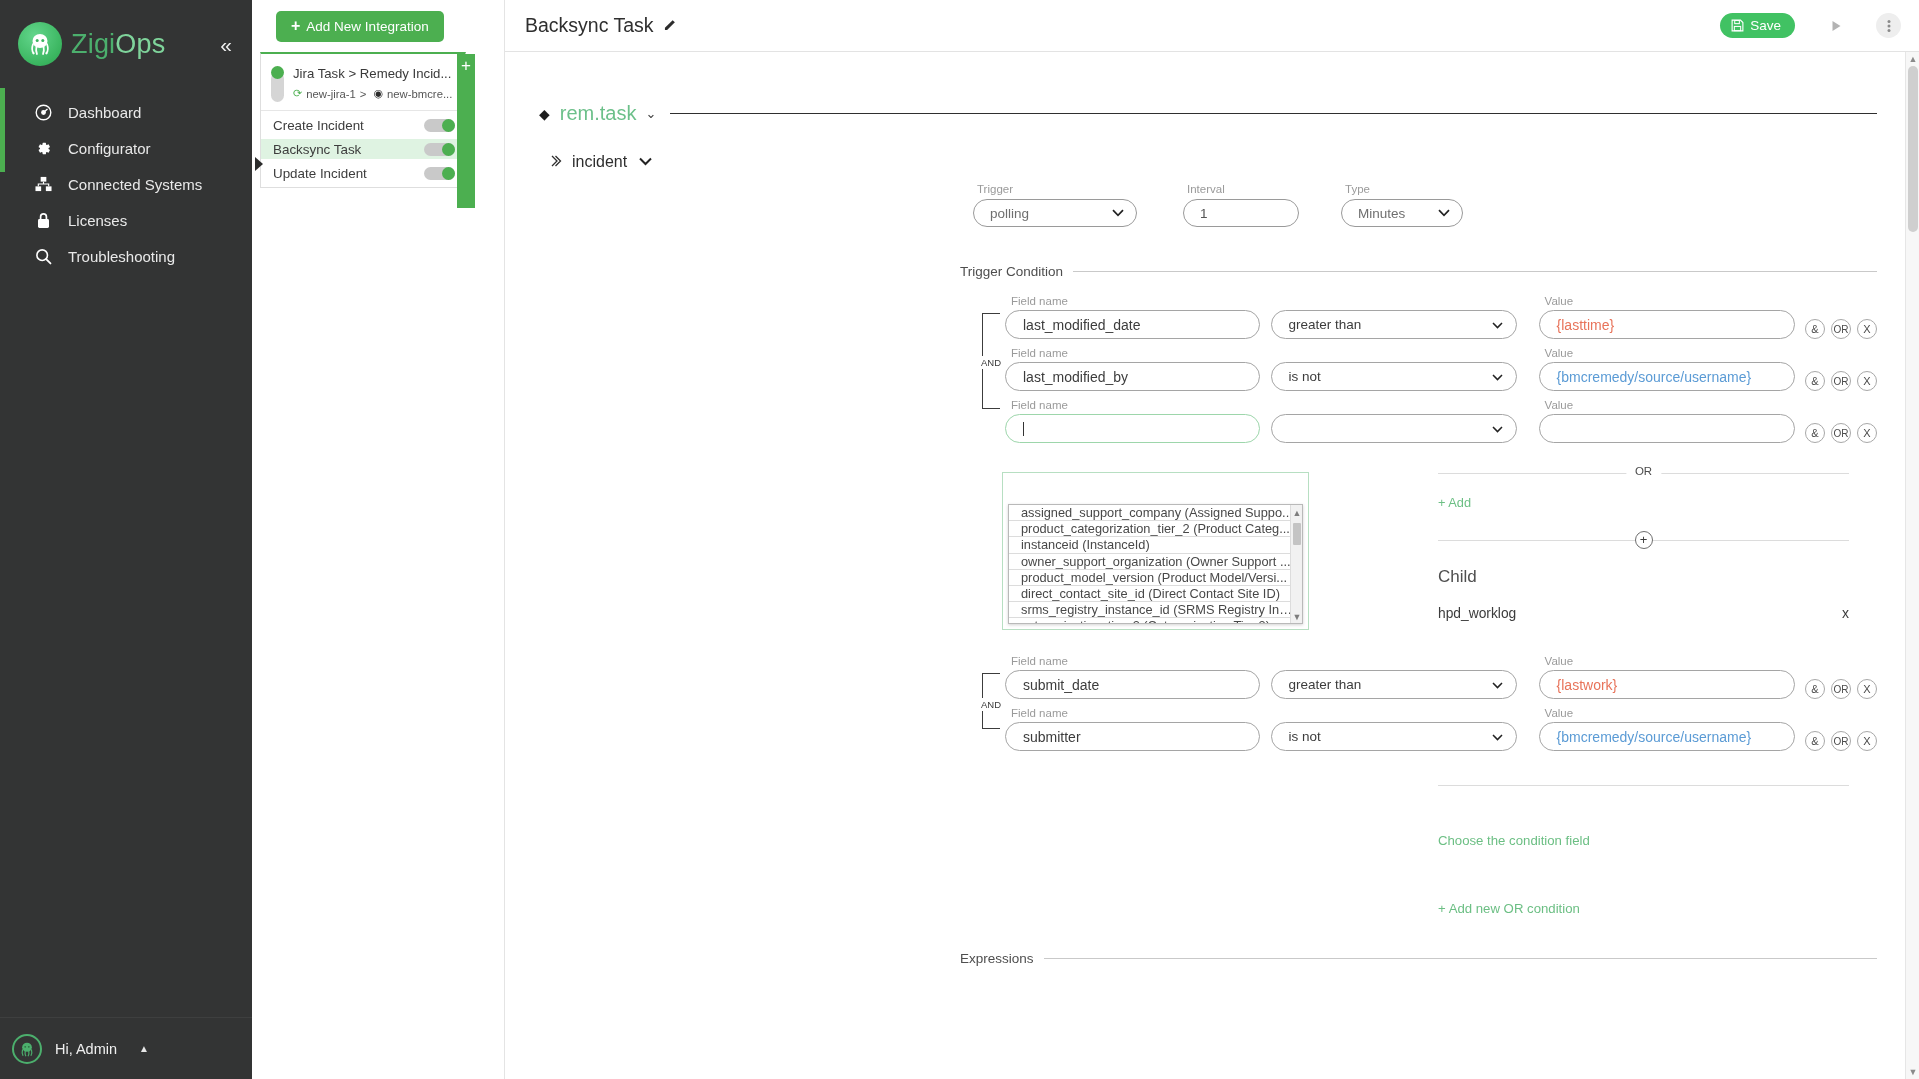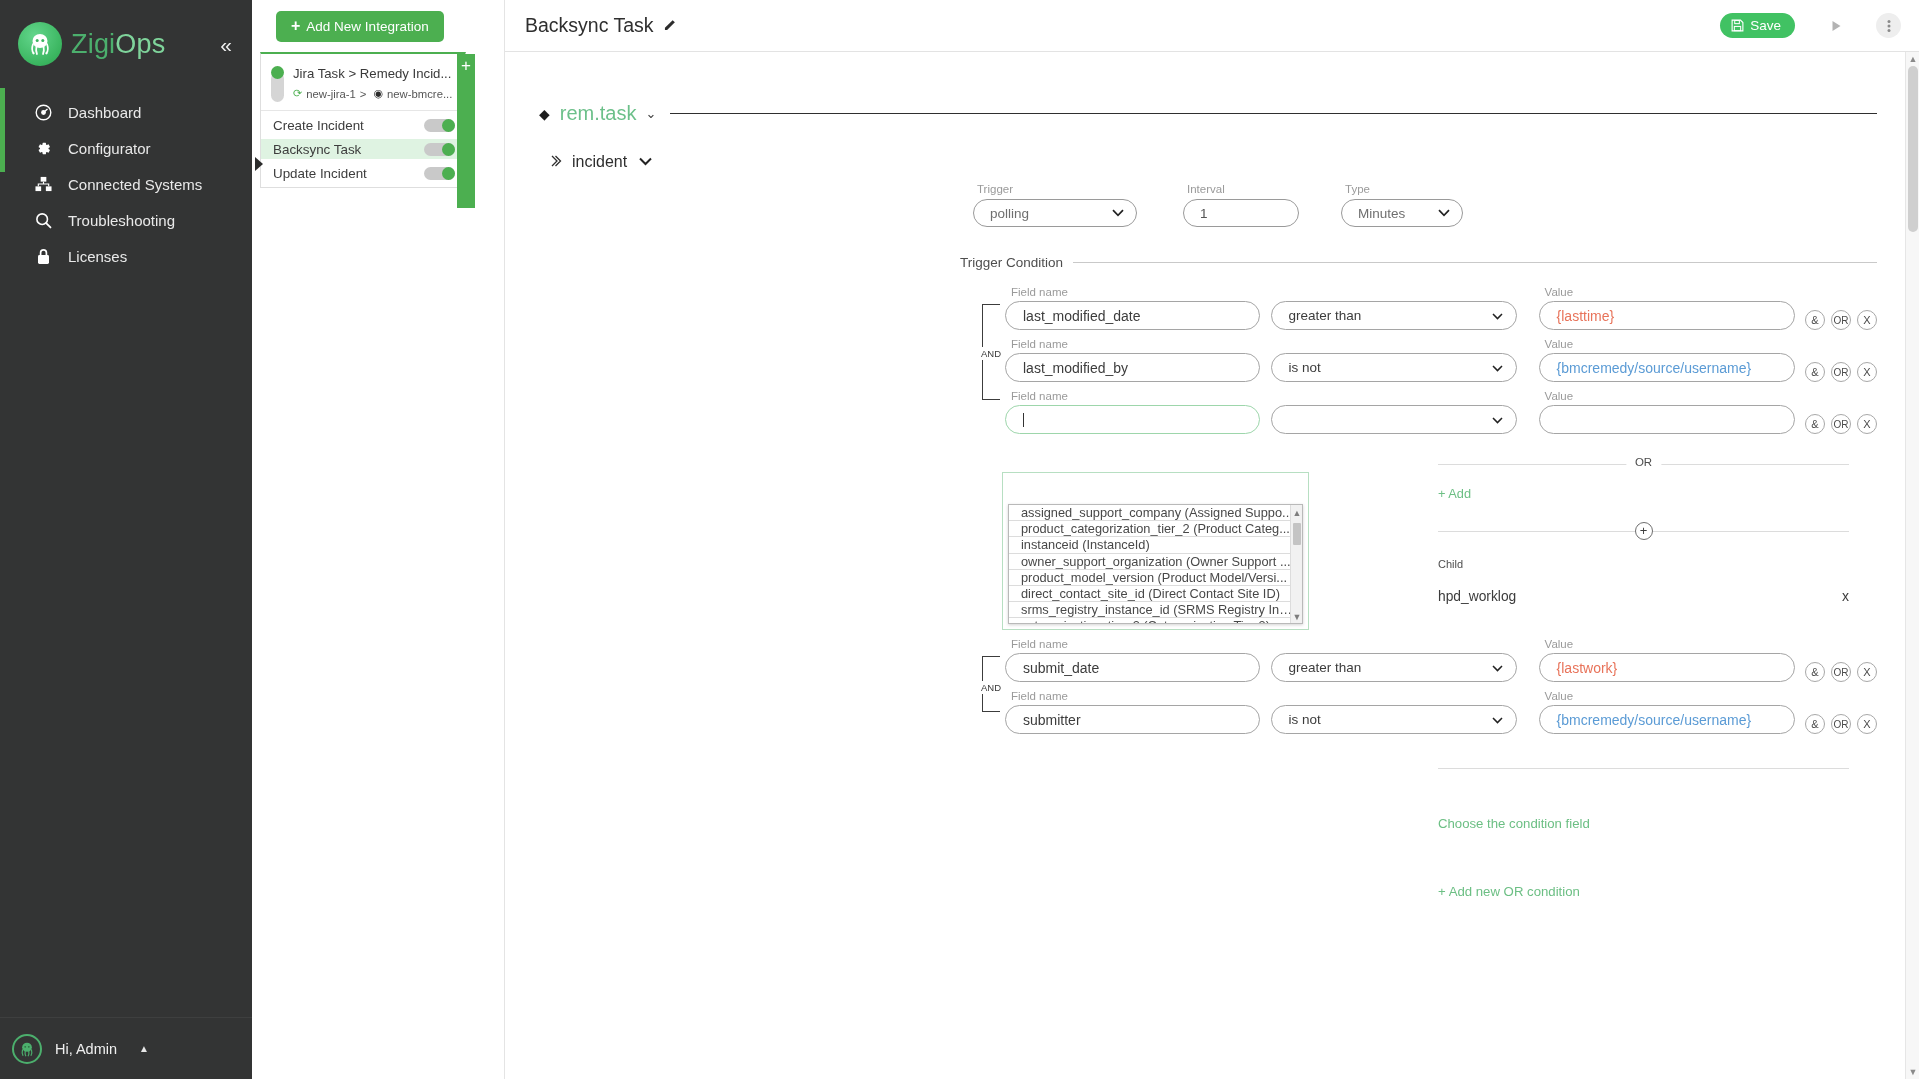--- a/index.html
+++ b/index.html
@@ -198,21 +198,21 @@
   .ctl.sel { justify-content: space-between; text-align: center; }
   .ctl .vsel { color: #6f6f6f; }
   .ctl .dn { color: #222; font-size: 11px; }
   .w-trigger { width: 164px; }
   .w-interval { width: 116px; }
   .w-type { width: 122px; }
   .gap1 { width: 22px; }
   .gap2 { width: 18px; }
 
   
-  .legend-wrap { position: relative; margin: 28px 28px 0 455px; }
+  .legend-wrap { position: relative; margin: 37px 28px 0 455px; }
   .legend-row { display: flex; align-items: center; }
   .legend-txt { font-size: 13.5px; color: #4e4e4e; white-space: nowrap; }
   .legend-rule { flex: 1; height: 1px; background: #c9c9c9; margin-left: 10px; }
 
   .cond-block { position: relative; margin-top: 16px; }
 
   .cond-row {
     display: flex; align-items: flex-end; margin-left: 45px; margin-bottom: 8px;
     position: relative;
   }
@@ -301,21 +301,21 @@
 
   .plus-sep { position: relative; margin: 20px 28px 0 478px; height: 18px; }
   .plus-sep .line { position: absolute; top: 9px; left: 0; right: 0; height: 1px; background: #dcdcdc; }
   .plus-sep .pcircle {
     position: absolute; top: 0; left: 50%; transform: translateX(-50%);
     width: 18px; height: 18px; border-radius: 50%; border: 1px solid #6e6e6e;
     background: #fff; color: #3c3c3c; font-size: 13px; line-height: 16px;
     text-align: center; cursor: pointer;
   }
 
-  .child-label { font-size: 11px; color: #4e4e4e; margin: 18px 0 0 478px; }
+  .child-label { font-size: 17px; color: #4e4e4e; margin: 18px 0 0 478px; }
   .sub-title-row {
     display: flex; align-items: center; margin: 18px 28px 0 478px;
   }
   .sub-title { font-size: 13.8px; color: #3c3c3c; }
   .sub-x { margin-left: auto; font-size: 14px; color: #3c3c3c; cursor: pointer; }
 
   .green-link { color: #6cbf84; font-size: 13.2px; cursor: pointer; }
 
   .exp-legend { margin: 34px 28px 0 455px; display: flex; align-items: center; }
 
@@ -384,35 +384,35 @@
               <rect x="6" y="0.5" width="6" height="5" fill="#fff"></rect>
               <rect x="0.5" y="10.5" width="6" height="5" fill="#fff"></rect>
               <rect x="11.5" y="10.5" width="6" height="5" fill="#fff"></rect>
               <path d="M9 5.5 V8 M3.5 10.5 V8 H14.5 V10.5" stroke="#fff" stroke-width="1.2" fill="none"></path>
             </svg>
         </span>
         <span class="nav-label">Connected Systems</span>
       </div>
       <div class="nav-item">
         <span class="nav-icon">
+          <svg width="15" height="17" viewBox="0 0 15 17">
+              <rect x="2" y="7" width="11" height="9" rx="1.4" fill="#fff"></rect>
+              <path d="M4.6 7V4.8a2.9 2.9 0 015.8 0V7" stroke="#fff" stroke-width="1.7" fill="none"></path>
+            </svg>
+        </span>
+        <span class="nav-label">Licenses</span>
+      </div>
+      <div class="nav-item">
+        <span class="nav-icon">
           <svg width="17" height="17" viewBox="0 0 18 18">
               <circle cx="7.6" cy="7.6" r="5.6" fill="none" stroke="#fff" stroke-width="1.7"></circle>
               <path d="M11.8 11.8 L16.4 16.4" stroke="#fff" stroke-width="1.9" stroke-linecap="round"></path>
             </svg>
         </span>
         <span class="nav-label">Troubleshooting</span>
-      </div>
-      <div class="nav-item">
-        <span class="nav-icon">
-          <svg width="15" height="17" viewBox="0 0 15 17">
-              <rect x="2" y="7" width="11" height="9" rx="1.4" fill="#fff"></rect>
-              <path d="M4.6 7V4.8a2.9 2.9 0 015.8 0V7" stroke="#fff" stroke-width="1.7" fill="none"></path>
-            </svg>
-        </span>
-        <span class="nav-label">Licenses</span>
       </div>
     </nav>
 
     <div class="sidebar-footer">
       <div class="avatar">
         <svg width="18" height="18" viewBox="0 0 20 20">
           <ellipse cx="10" cy="8" rx="5.4" ry="5" fill="#4caf6d"></ellipse>
           <circle cx="8" cy="7.6" r="1" fill="#2f6f44"></circle>
           <circle cx="12" cy="7.6" r="1" fill="#2f6f44"></circle>
           <path d="M5 11 Q4 15 5.5 17 M8 12 Q7.5 15.5 8.6 17.6 M12 12 Q12.5 15.5 11.4 17.6 M15 11 Q16 15 14.5 17" stroke="#4caf6d" stroke-width="1.3" fill="none" stroke-linecap="round"></path>
@@ -743,20 +743,24 @@
 
         <div style="margin:38px 0 0 478px;">
           <span class="green-link">Choose the condition field</span>
         </div>
 
         <div style="margin:50px 0 0 478px;">
           <span class="green-link">+ Add new OR condition</span>
         </div>
       </div>
 
+      <div class="exp-legend">
+        <span class="legend-txt">Expressions</span>
+        <span class="legend-rule"></span>
+      </div>
 
       <div class="dd-outline"></div>
       <div class="dd">
         <div class="dd-inner">
           <div class="dd-item">assigned_support_company (Assigned Suppo...</div>
           <div class="dd-item">product_categorization_tier_2 (Product Categ...</div>
           <div class="dd-item">instanceid (InstanceId)</div>
           <div class="dd-item">owner_support_organization (Owner Support ...</div>
           <div class="dd-item">product_model_version (Product Model/Versi...</div>
           <div class="dd-item">direct_contact_site_id (Direct Contact Site ID)</div>

